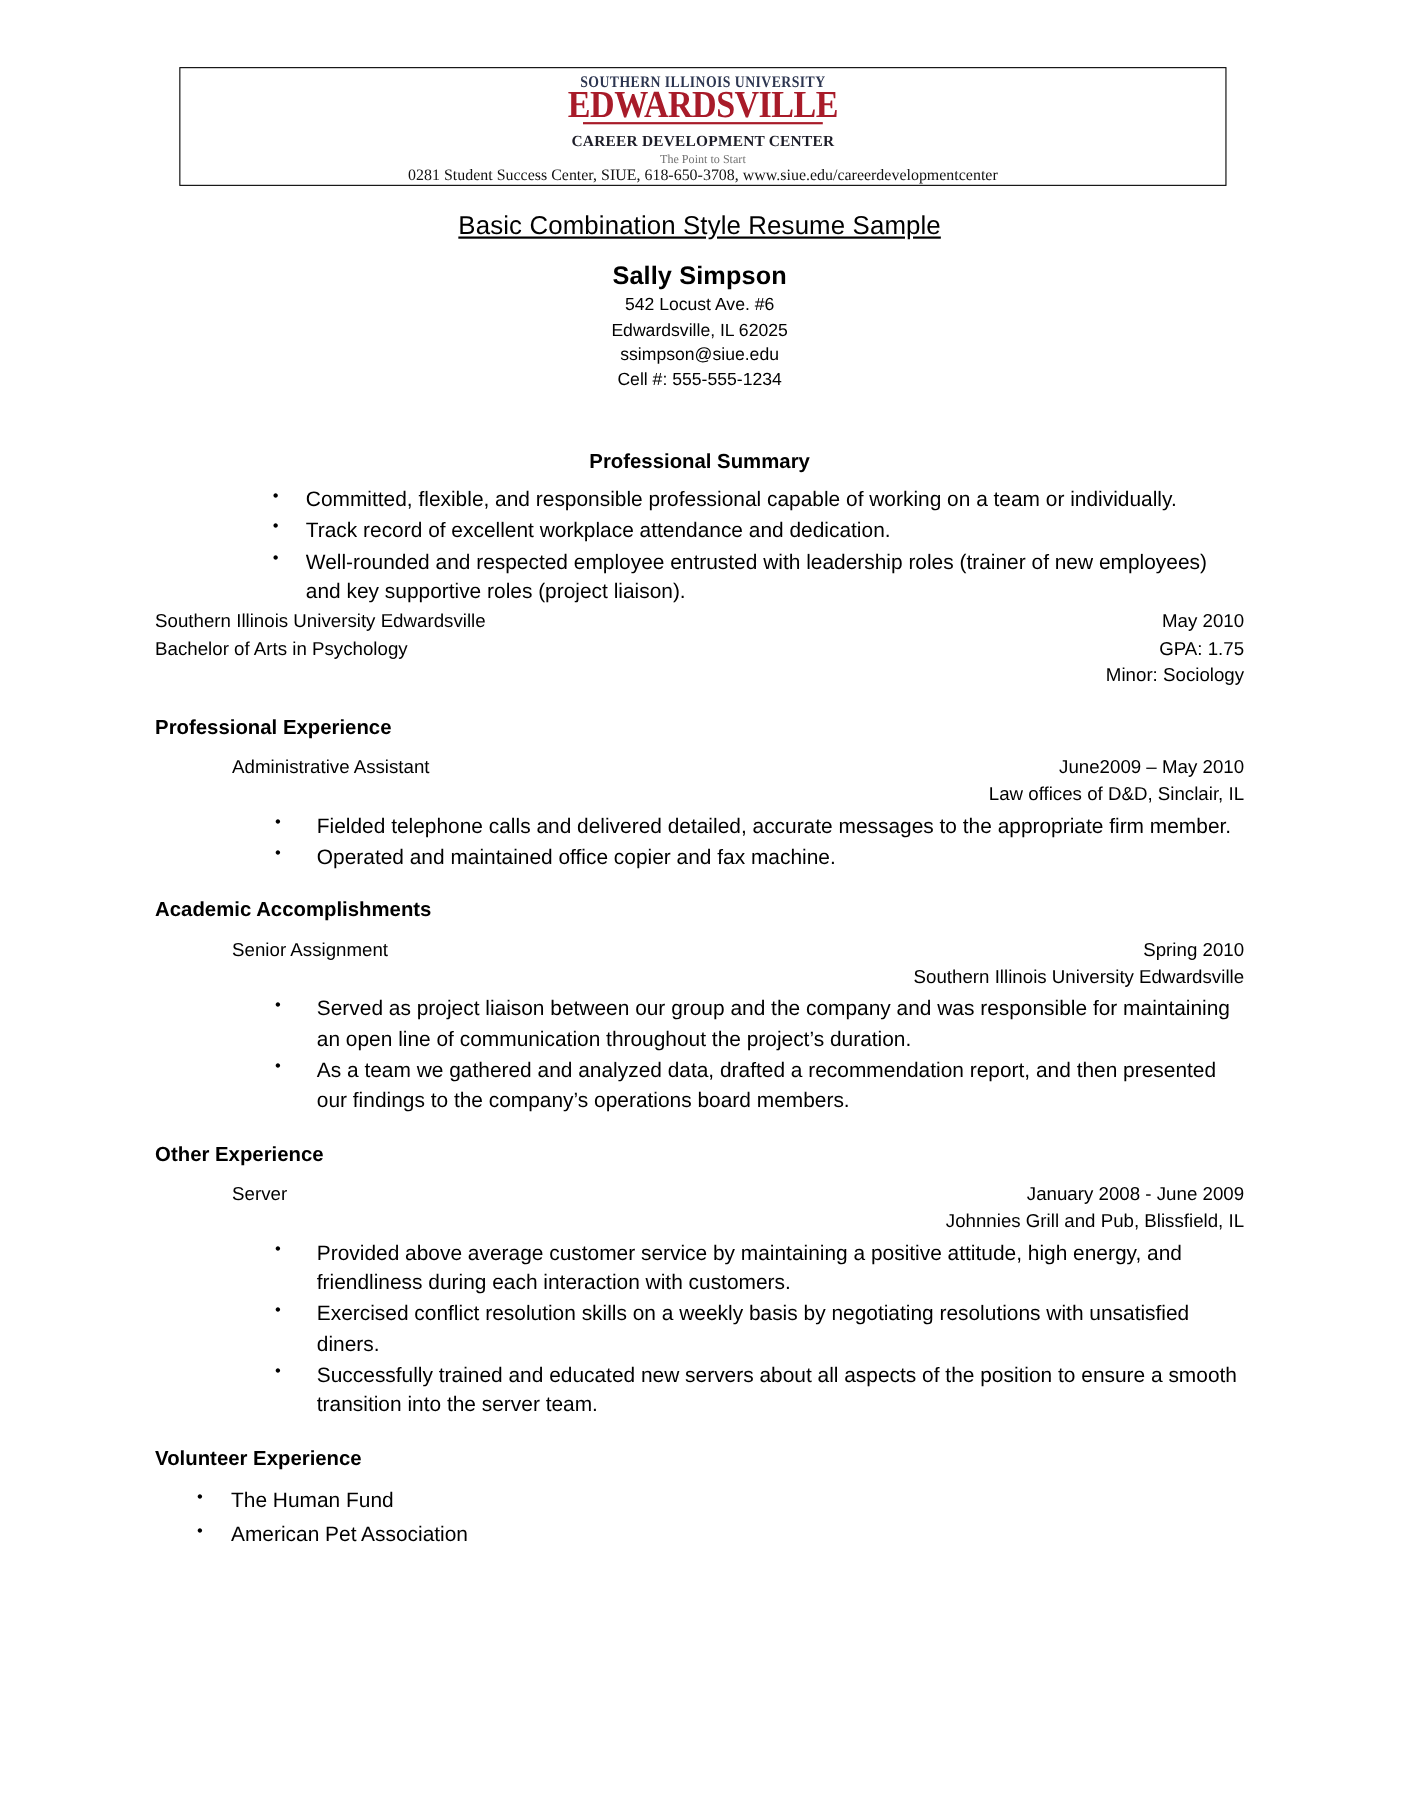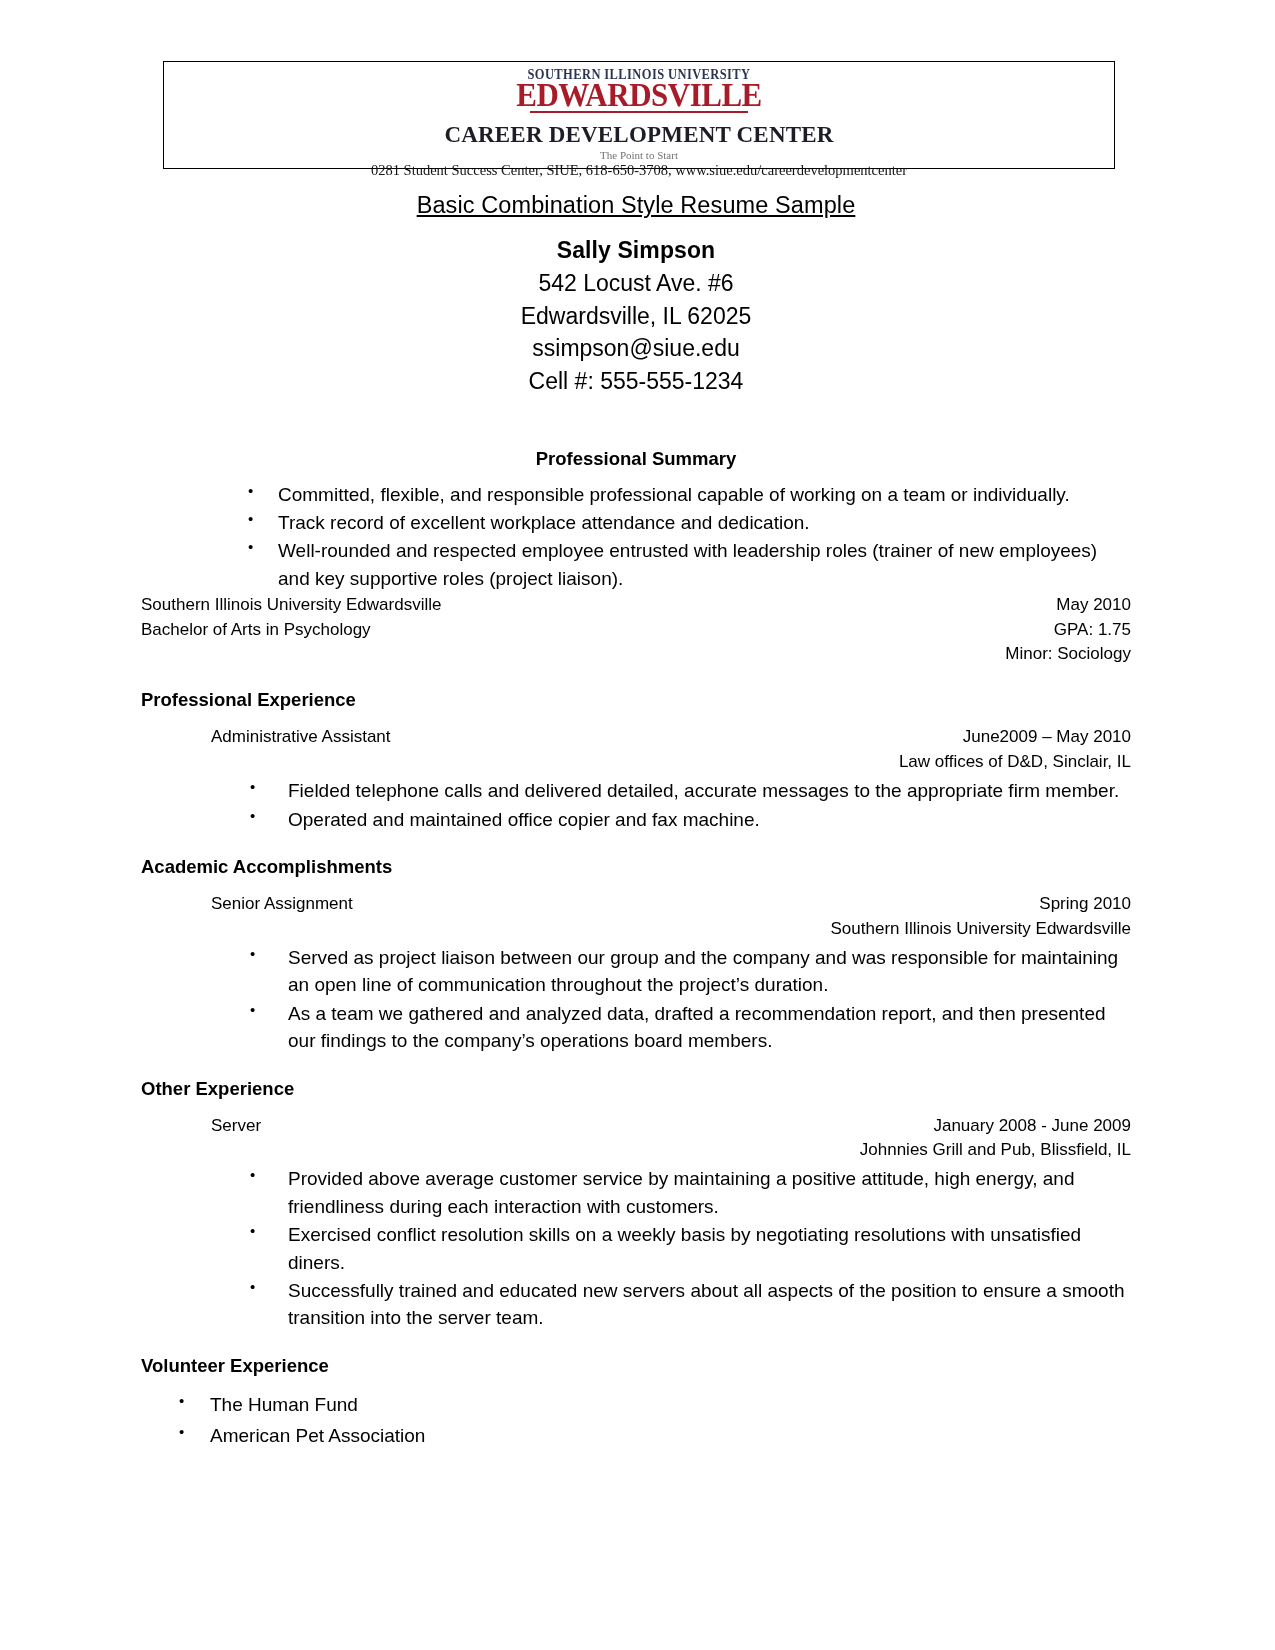--- a/index.html
+++ b/index.html
@@ -71,21 +71,21 @@
     left: 50%;
     transform: translateX(-50%);
     width: 218px;
     height: 2px;
     background: #a81b29;
   }
   .cdc-line {
     margin-top: 7px;
     font-family: "Liberation Serif", serif;
     font-weight: bold;
-    font-size: 23px;
+    font-size: 14px;
     letter-spacing: 0.2px;
     font-variant: small-caps;
     color: #1d1d28;
   }
   .tagline {
     font-family: "Liberation Serif", serif;
     font-size: 11px;
     margin-top: 1px;
     color: #737373;
   }
@@ -115,21 +115,21 @@
 
   .name {
     text-align: center;
     font-size: 23px;
     font-weight: bold;
     margin: 0 0 3px 0;
     letter-spacing: 0.1px;
   }
   .contact-line {
     text-align: center;
-    font-size: 23px;
+    font-size: 16px;
     line-height: 1.42;
   }
 
   .section-center-heading {
     text-align: center;
     font-size: 18.5px;
     font-weight: bold;
     margin: 50px 0 11px 0;
   }
 

